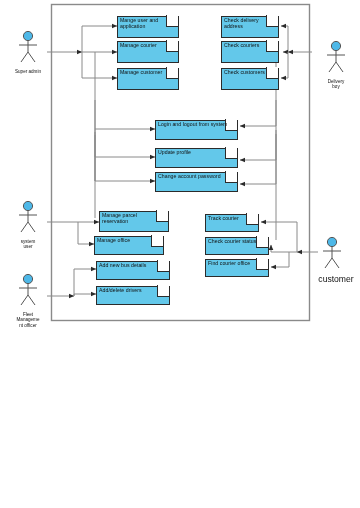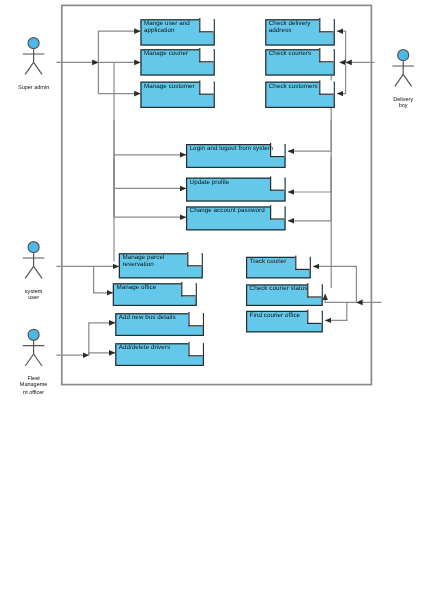--- a/index.html
+++ b/index.html
@@ -116,20 +116,30 @@
       <circle cx="20" cy="6" r="4.6" fill="#4db8e8" stroke="#555" stroke-width="1"></circle>
       <line x1="20" y1="11" x2="20" y2="22" stroke="#555" stroke-width="1"></line>
       <line x1="11" y1="15" x2="29" y2="15" stroke="#555" stroke-width="1"></line>
       <line x1="20" y1="22" x2="13" y2="32" stroke="#555" stroke-width="1"></line>
       <line x1="20" y1="22" x2="27" y2="32" stroke="#555" stroke-width="1"></line>
     </svg>
     <div class="cap">Delivery
 boy</div>
   </div>
 
+  <div class="actor big" style="left:312px;top:236px;width:48px;">
+    <svg width="48" height="34">
+      <circle cx="20" cy="6" r="4.6" fill="#4db8e8" stroke="#555" stroke-width="1"></circle>
+      <line x1="20" y1="11" x2="20" y2="22" stroke="#555" stroke-width="1"></line>
+      <line x1="11" y1="15" x2="29" y2="15" stroke="#555" stroke-width="1"></line>
+      <line x1="20" y1="22" x2="13" y2="32" stroke="#555" stroke-width="1"></line>
+      <line x1="20" y1="22" x2="27" y2="32" stroke="#555" stroke-width="1"></line>
+    </svg>
+    <div class="cap">customer</div>
+  </div>
 
   <div class="uc" style="left:117px;top:16px;width:60px;height:20px;">
     <div class="body"></div>
     <div class="fold"></div>
     <div class="lbl">Mange user and application</div>
   </div>
 
   <div class="uc" style="left:117px;top:41px;width:60px;height:20px;">
     <div class="body"></div>
     <div class="fold"></div>

